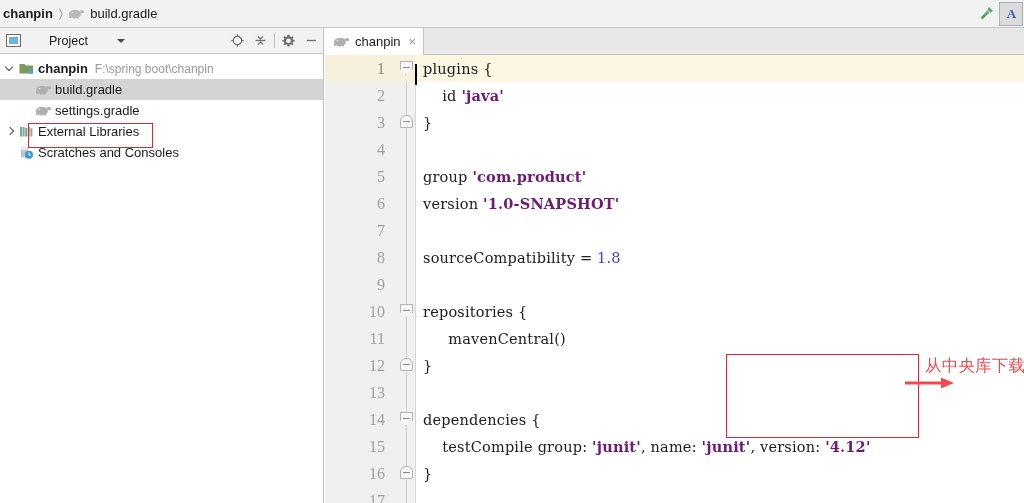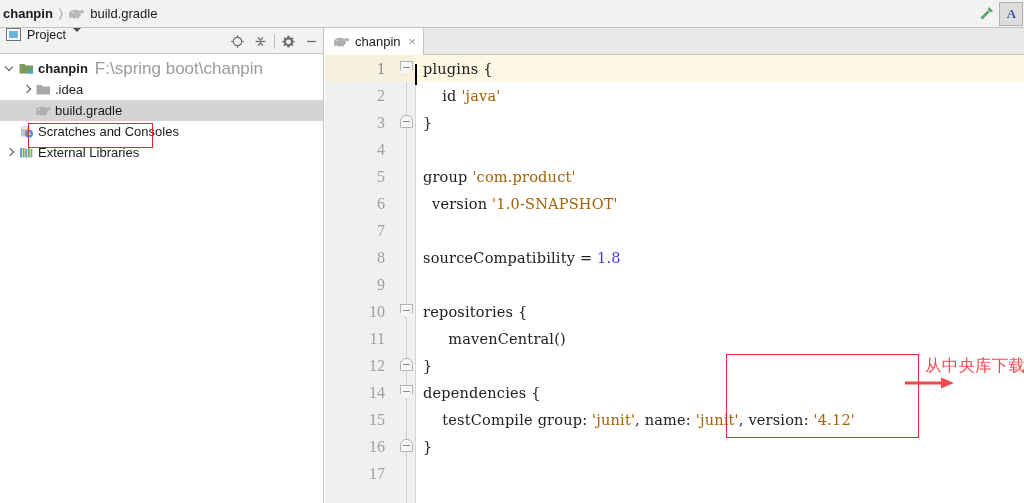--- a/index.html
+++ b/index.html
@@ -60,23 +60,24 @@
     position: absolute; left: 0; top: 28px;
     width: 324px; height: 475px;
     background: #ffffff;
     box-sizing: border-box;
     border-right: 1px solid #c4c4c4;
   }
   .sidebar-header {
     height: 26px;
     background: #f2f2f2;
     border-bottom: 1px solid #c4c4c4;
-    display: flex; 
+    display: flex; align-items: center;
     box-sizing: border-box;
     padding-left: 6px;
+    gap: 22px;
   }
   .panel-icon {
     width: 15px; height: 13px;
     border: 1px solid #6e6e6e;
     background: #ffffff;
     position: relative;
     box-sizing: border-box;
     margin-right: 6px;
     flex: 0 0 auto;
   }
@@ -132,21 +133,21 @@
     border-bottom: 1.6px solid #4d4d4d;
     transform: rotate(-45deg);
   }
   .chev.down::before { transform: rotate(45deg); left: 0px; top: 0px; }
   .node-icon {
     width: 17px; flex: 0 0 17px;
     display: flex; align-items: center; justify-content: center;
     margin-right: 3px;
   }
   .lbl-bold { font-weight: bold; }
-  .path-label { color: #9b9b9b; font-size: 17px; margin-left: 7px; }
+  .path-label { color: #9b9b9b; font-size: 12px; margin-left: 7px; }
 
   
   .red-box-tree {
     position: absolute;
     left: 28px; top: 95px;
     width: 125px; height: 25px;
     border: 1.5px solid #e8252b;
     box-sizing: border-box;
     pointer-events: none;
   }
@@ -238,21 +239,21 @@
     height: 27px;
   }
   .code {
     font-family: "DejaVu Serif", "Liberation Serif", serif;
     font-size: 14.5px;
     color: #202020;
     white-space: pre;
     padding-left: 8px;
     letter-spacing: 0.2px;
   }
-  .str { color: #a16207; font-weight: normal; }
+  .str { color: #701a75; font-weight: bold; }
   .num { color: #4a3ad6; }
   .brace { color: #202020; }
 
   
   .fm {
     position: absolute;
     left: 2px; top: 6px;
     width: 13px; height: 14px;
   }
   .fm-box {
@@ -407,76 +408,79 @@
         <span class="node-icon">
           <svg width="15" height="13" viewBox="0 0 15 13">
             <path d="M0.5 2 L5.5 2 L6.8 3.4 L14 3.4 L14 11.5 L0.5 11.5 Z" fill="#7a9a5e"></path>
             <rect x="9.5" y="7.5" width="4.5" height="4.2" fill="#4aa3d6"></rect>
           </svg>
         </span>
         <span class="lbl-bold">chanpin</span>
         <span class="path-label">F:\spring boot\chanpin</span>
       </div>
 
-      <div class="tree-row" style="padding-left:20px;">
-        <span class="arrow">
-            <span class="chev"></span>
-          </span>
-        <span class="node-icon">
-          <svg width="15" height="13" viewBox="0 0 15 13">
-            <path d="M0.5 2 L5.5 2 L6.8 3.4 L14 3.4 L14 11.5 L0.5 11.5 Z" fill="#a8a8a8"></path>
-          </svg>
-        </span>
-        <span>.idea</span>
-      </div>
 
       <div class="tree-row selected" style="padding-left:20px;">
         <span class="arrow"></span>
         <span class="node-icon">
           <svg width="17" height="13" viewBox="0 0 17 13">
             <ellipse cx="7" cy="7" rx="6" ry="4.2" fill="#b0b0b0"></ellipse>
             <path d="M1.2 7.5 L1.2 11 L3 11 L3 8.2 Z" fill="#b0b0b0"></path>
             <path d="M5.2 8.8 L5.2 11.4 L7 11.4 L7 9 Z" fill="#b0b0b0"></path>
             <path d="M9 8.8 L9 11.4 L10.8 11.4 L10.8 9 Z" fill="#b0b0b0"></path>
             <path d="M11.5 3.5 C14.5 2.2 16.5 3.5 16 5.2 C15.6 6.6 13.6 6.6 12.5 5.6 Z" fill="#b0b0b0"></path>
             <circle cx="4.5" cy="5.5" r="0.8" fill="#efefef"></circle>
           </svg>
         </span>
         <span>build.gradle</span>
       </div>
 
-
-      <div class="tree-row" style="padding-left:3px;">
+      <div class="tree-row" style="padding-left:20px;">
         <span class="arrow"></span>
         <span class="node-icon">
-          <svg width="16" height="14" viewBox="0 0 16 14">
-            <path d="M2 1.5 L9 1.5 L9 11.5 L2 11.5 Z" fill="#bcc6d0"></path>
-            <path d="M2.5 2 L8 2 L8 4 L2.5 4 Z" fill="#e8ecf0"></path>
-            <circle cx="10" cy="8.8" r="4" fill="#3d9ad6"></circle>
-            <line x1="10" y1="8.8" x2="10" y2="6.5" stroke="#ffffff" stroke-width="1.1"></line>
-            <line x1="10" y1="8.8" x2="11.8" y2="9.6" stroke="#ffffff" stroke-width="1.1"></line>
+          <svg width="17" height="13" viewBox="0 0 17 13">
+            <ellipse cx="7" cy="7" rx="6" ry="4.2" fill="#b0b0b0"></ellipse>
+            <path d="M1.2 7.5 L1.2 11 L3 11 L3 8.2 Z" fill="#b0b0b0"></path>
+            <path d="M5.2 8.8 L5.2 11.4 L7 11.4 L7 9 Z" fill="#b0b0b0"></path>
+            <path d="M9 8.8 L9 11.4 L10.8 11.4 L10.8 9 Z" fill="#b0b0b0"></path>
+            <path d="M11.5 3.5 C14.5 2.2 16.5 3.5 16 5.2 C15.6 6.6 13.6 6.6 12.5 5.6 Z" fill="#b0b0b0"></path>
+            <circle cx="4.5" cy="5.5" r="0.8" fill="#efefef"></circle>
           </svg>
         </span>
-        <span>Scratches and Consoles</span>
+        <span>settings.gradle</span>
       </div>
 
       <div class="tree-row" style="padding-left:3px;">
         <span class="arrow">
             <span class="chev"></span>
           </span>
         <span class="node-icon">
           <svg width="15" height="13" viewBox="0 0 15 13">
             <rect x="1" y="2" width="2" height="9.5" fill="#6f9ec9"></rect>
             <rect x="3.6" y="2" width="2" height="9.5" fill="#7fb04f"></rect>
             <rect x="6.2" y="2.8" width="2" height="8.7" fill="#6f9ec9"></rect>
             <rect x="8.8" y="2" width="2" height="9.5" fill="#7fb04f"></rect>
             <rect x="11.4" y="3.2" width="2" height="8.3" fill="#9aa0a6"></rect>
           </svg>
         </span>
         <span>External Libraries</span>
+      </div>
+
+      <div class="tree-row" style="padding-left:3px;">
+        <span class="arrow"></span>
+        <span class="node-icon">
+          <svg width="16" height="14" viewBox="0 0 16 14">
+            <path d="M2 1.5 L9 1.5 L9 11.5 L2 11.5 Z" fill="#bcc6d0"></path>
+            <path d="M2.5 2 L8 2 L8 4 L2.5 4 Z" fill="#e8ecf0"></path>
+            <circle cx="10" cy="8.8" r="4" fill="#3d9ad6"></circle>
+            <line x1="10" y1="8.8" x2="10" y2="6.5" stroke="#ffffff" stroke-width="1.1"></line>
+            <line x1="10" y1="8.8" x2="11.8" y2="9.6" stroke="#ffffff" stroke-width="1.1"></line>
+          </svg>
+        </span>
+        <span>Scratches and Consoles</span>
       </div>
     </div>
 
     <div class="red-box-tree"></div>
   </div>
 
   <div class="editor">
     <div class="tabbar">
       <div class="tab">
         <span style="display:inline-flex;align-items:center;">
@@ -533,21 +537,21 @@
             <div class="code" style="position: relative;"></div>
           </div>
           <div class="row">
             <div class="lineno">5</div>
             <div class="foldcell"></div>
             <div class="code" style="position: relative;"><span class="brace">group </span><span class="str">'com.product'</span></div>
           </div>
           <div class="row">
             <div class="lineno">6</div>
             <div class="foldcell"></div>
-            <div class="code" style="position: relative; margin-left: 9px;"><span class="brace">version </span><span class="str">'1.0-SNAPSHOT'</span></div>
+            <div class="code" style="position: relative;"><span class="brace">version </span><span class="str">'1.0-SNAPSHOT'</span></div>
           </div>
           <div class="row">
             <div class="lineno">7</div>
             <div class="foldcell"></div>
             <div class="code" style="position: relative;"></div>
           </div>
           <div class="row">
             <div class="lineno">8</div>
             <div class="foldcell"></div>
             <div class="code" style="position: relative;"><span class="brace">sourceCompatibility = </span><span class="num">1.8</span></div>
@@ -576,20 +580,25 @@
             <div class="lineno">12</div>
             <div class="foldcell">
               <div class="fm fm-close">
                 <div class="fm-box"></div>
                 <div class="fm-minus"></div>
               </div>
             </div>
             <div class="code" style="position: relative;"><span class="brace">}</span></div>
           </div>
           <div class="row">
+            <div class="lineno">13</div>
+            <div class="foldcell"></div>
+            <div class="code" style="position: relative;"></div>
+          </div>
+          <div class="row">
             <div class="lineno">14</div>
             <div class="foldcell">
               <div class="fm fm-open">
                 <div class="fm-box"></div>
                 <div class="fm-minus"></div>
               </div>
             </div>
             <div class="code" style="position: relative;"><span class="brace">dependencies {</span></div>
           </div>
           <div class="row">

